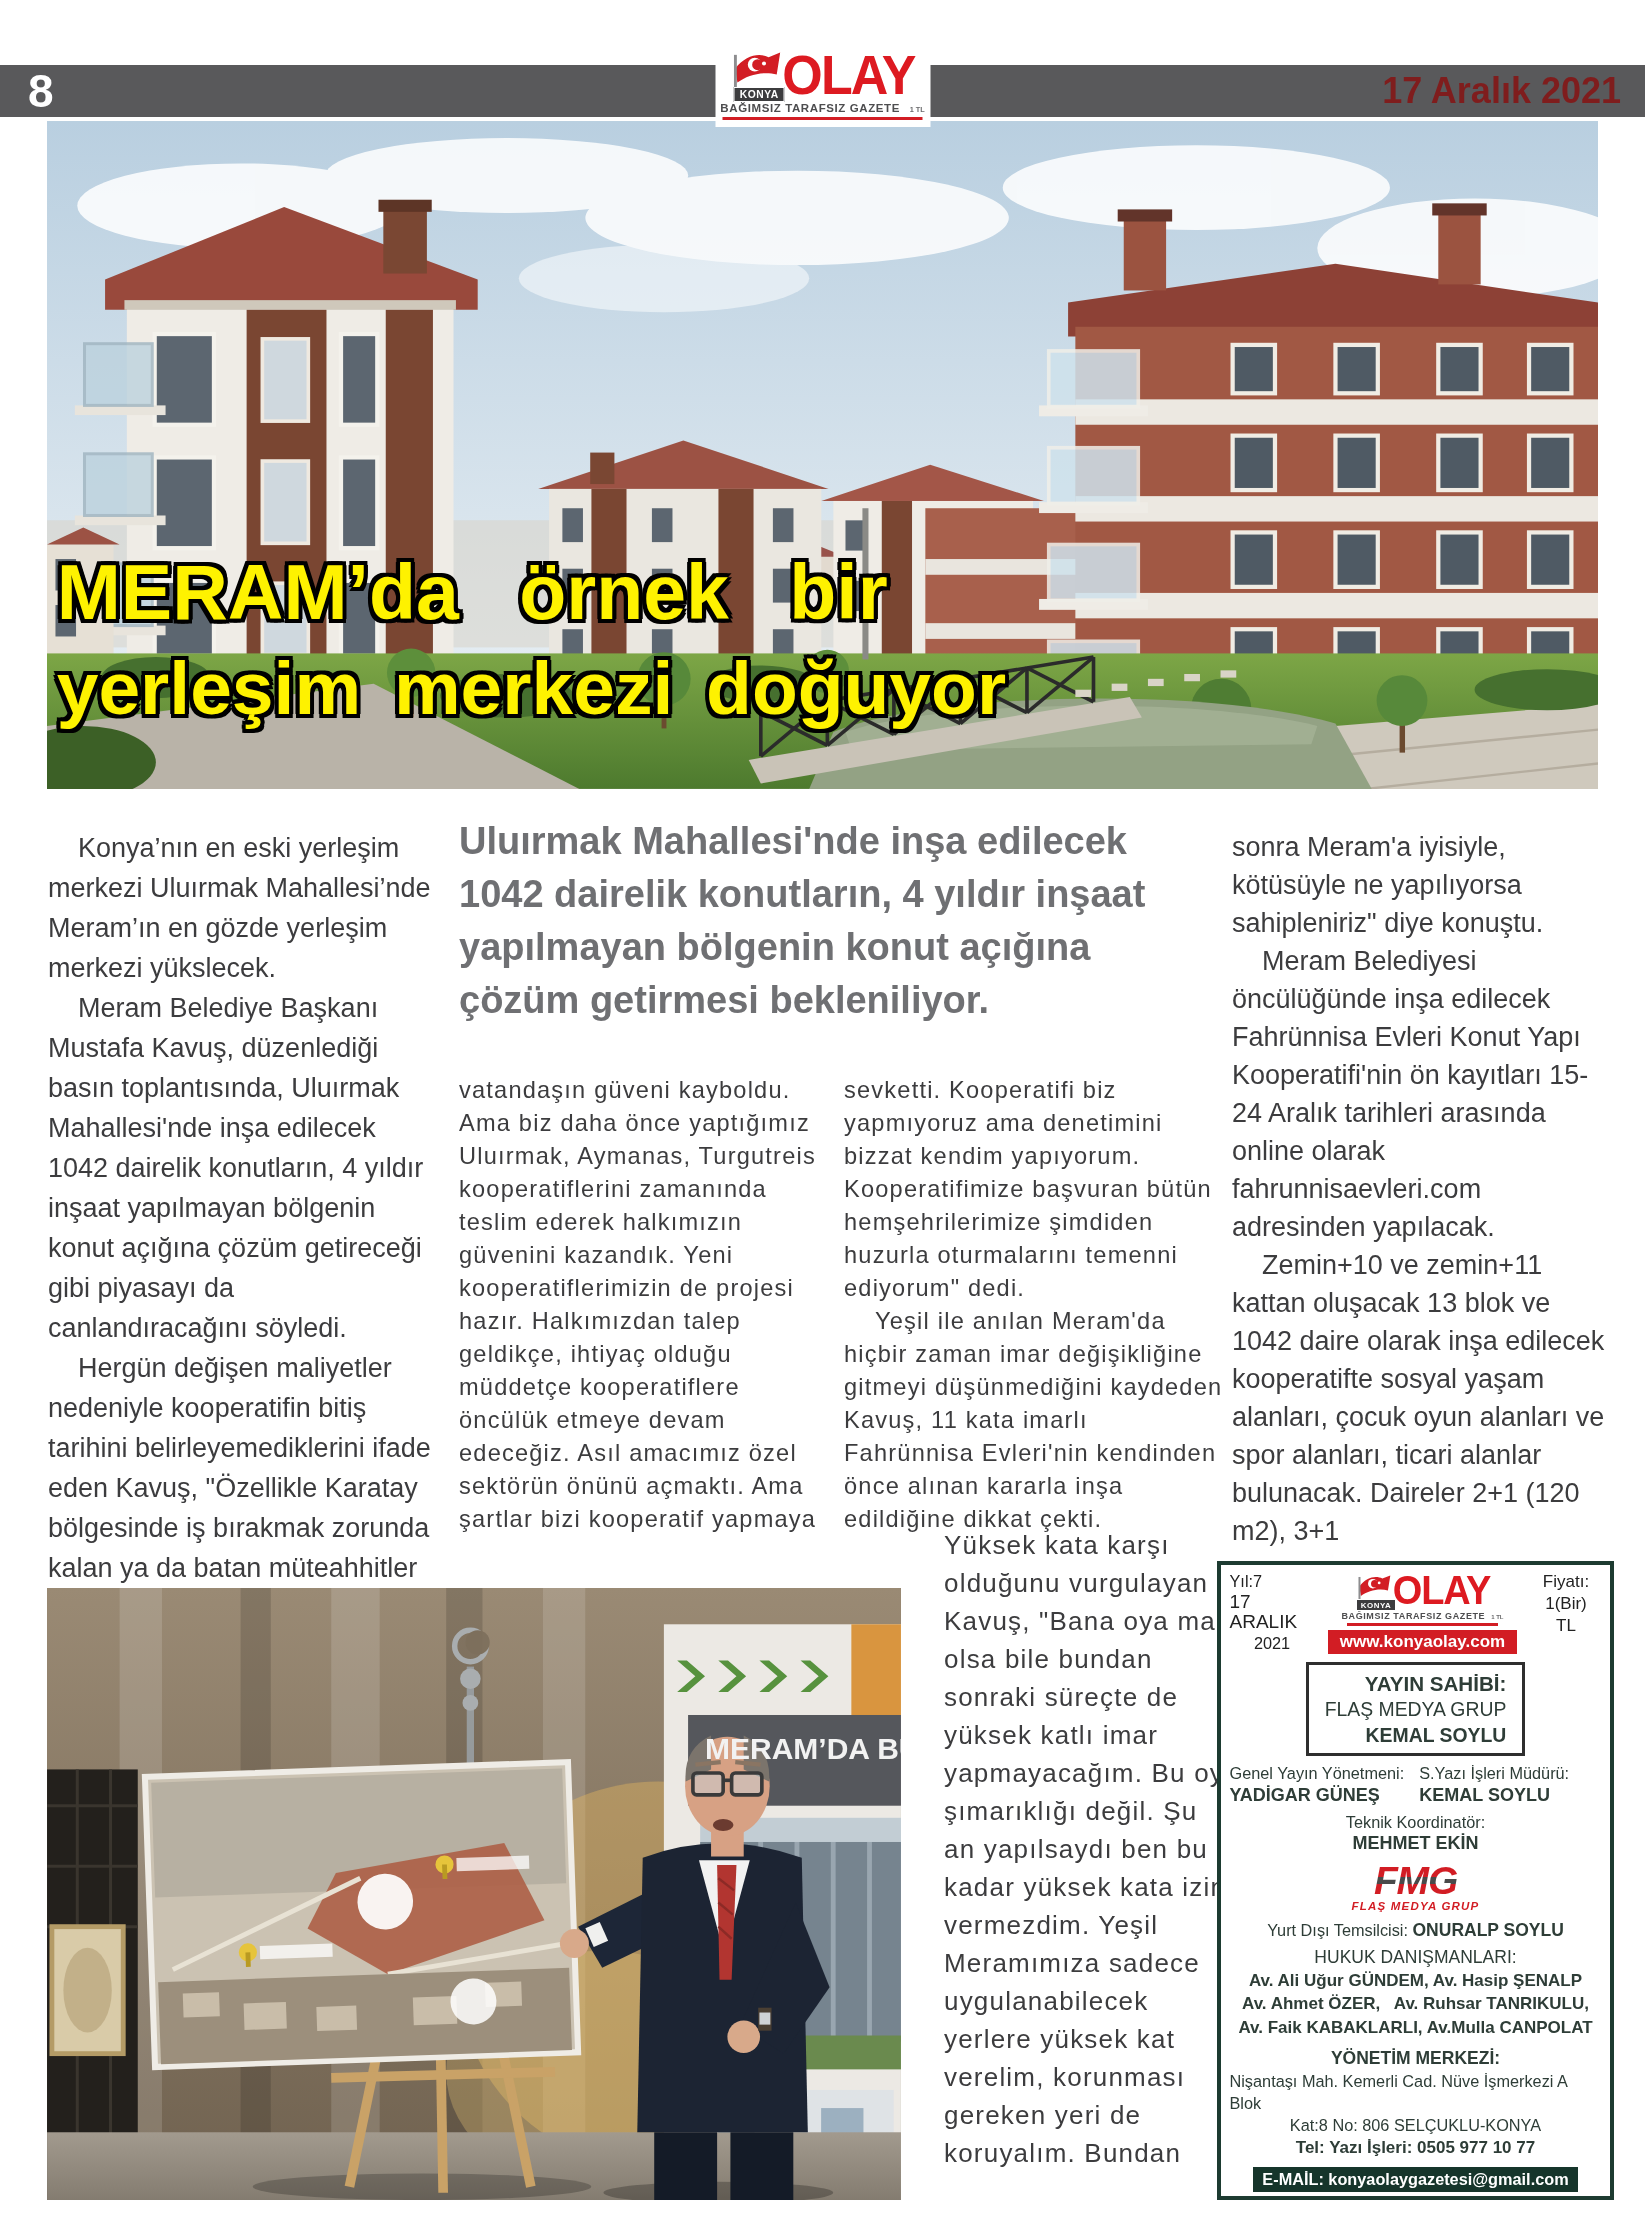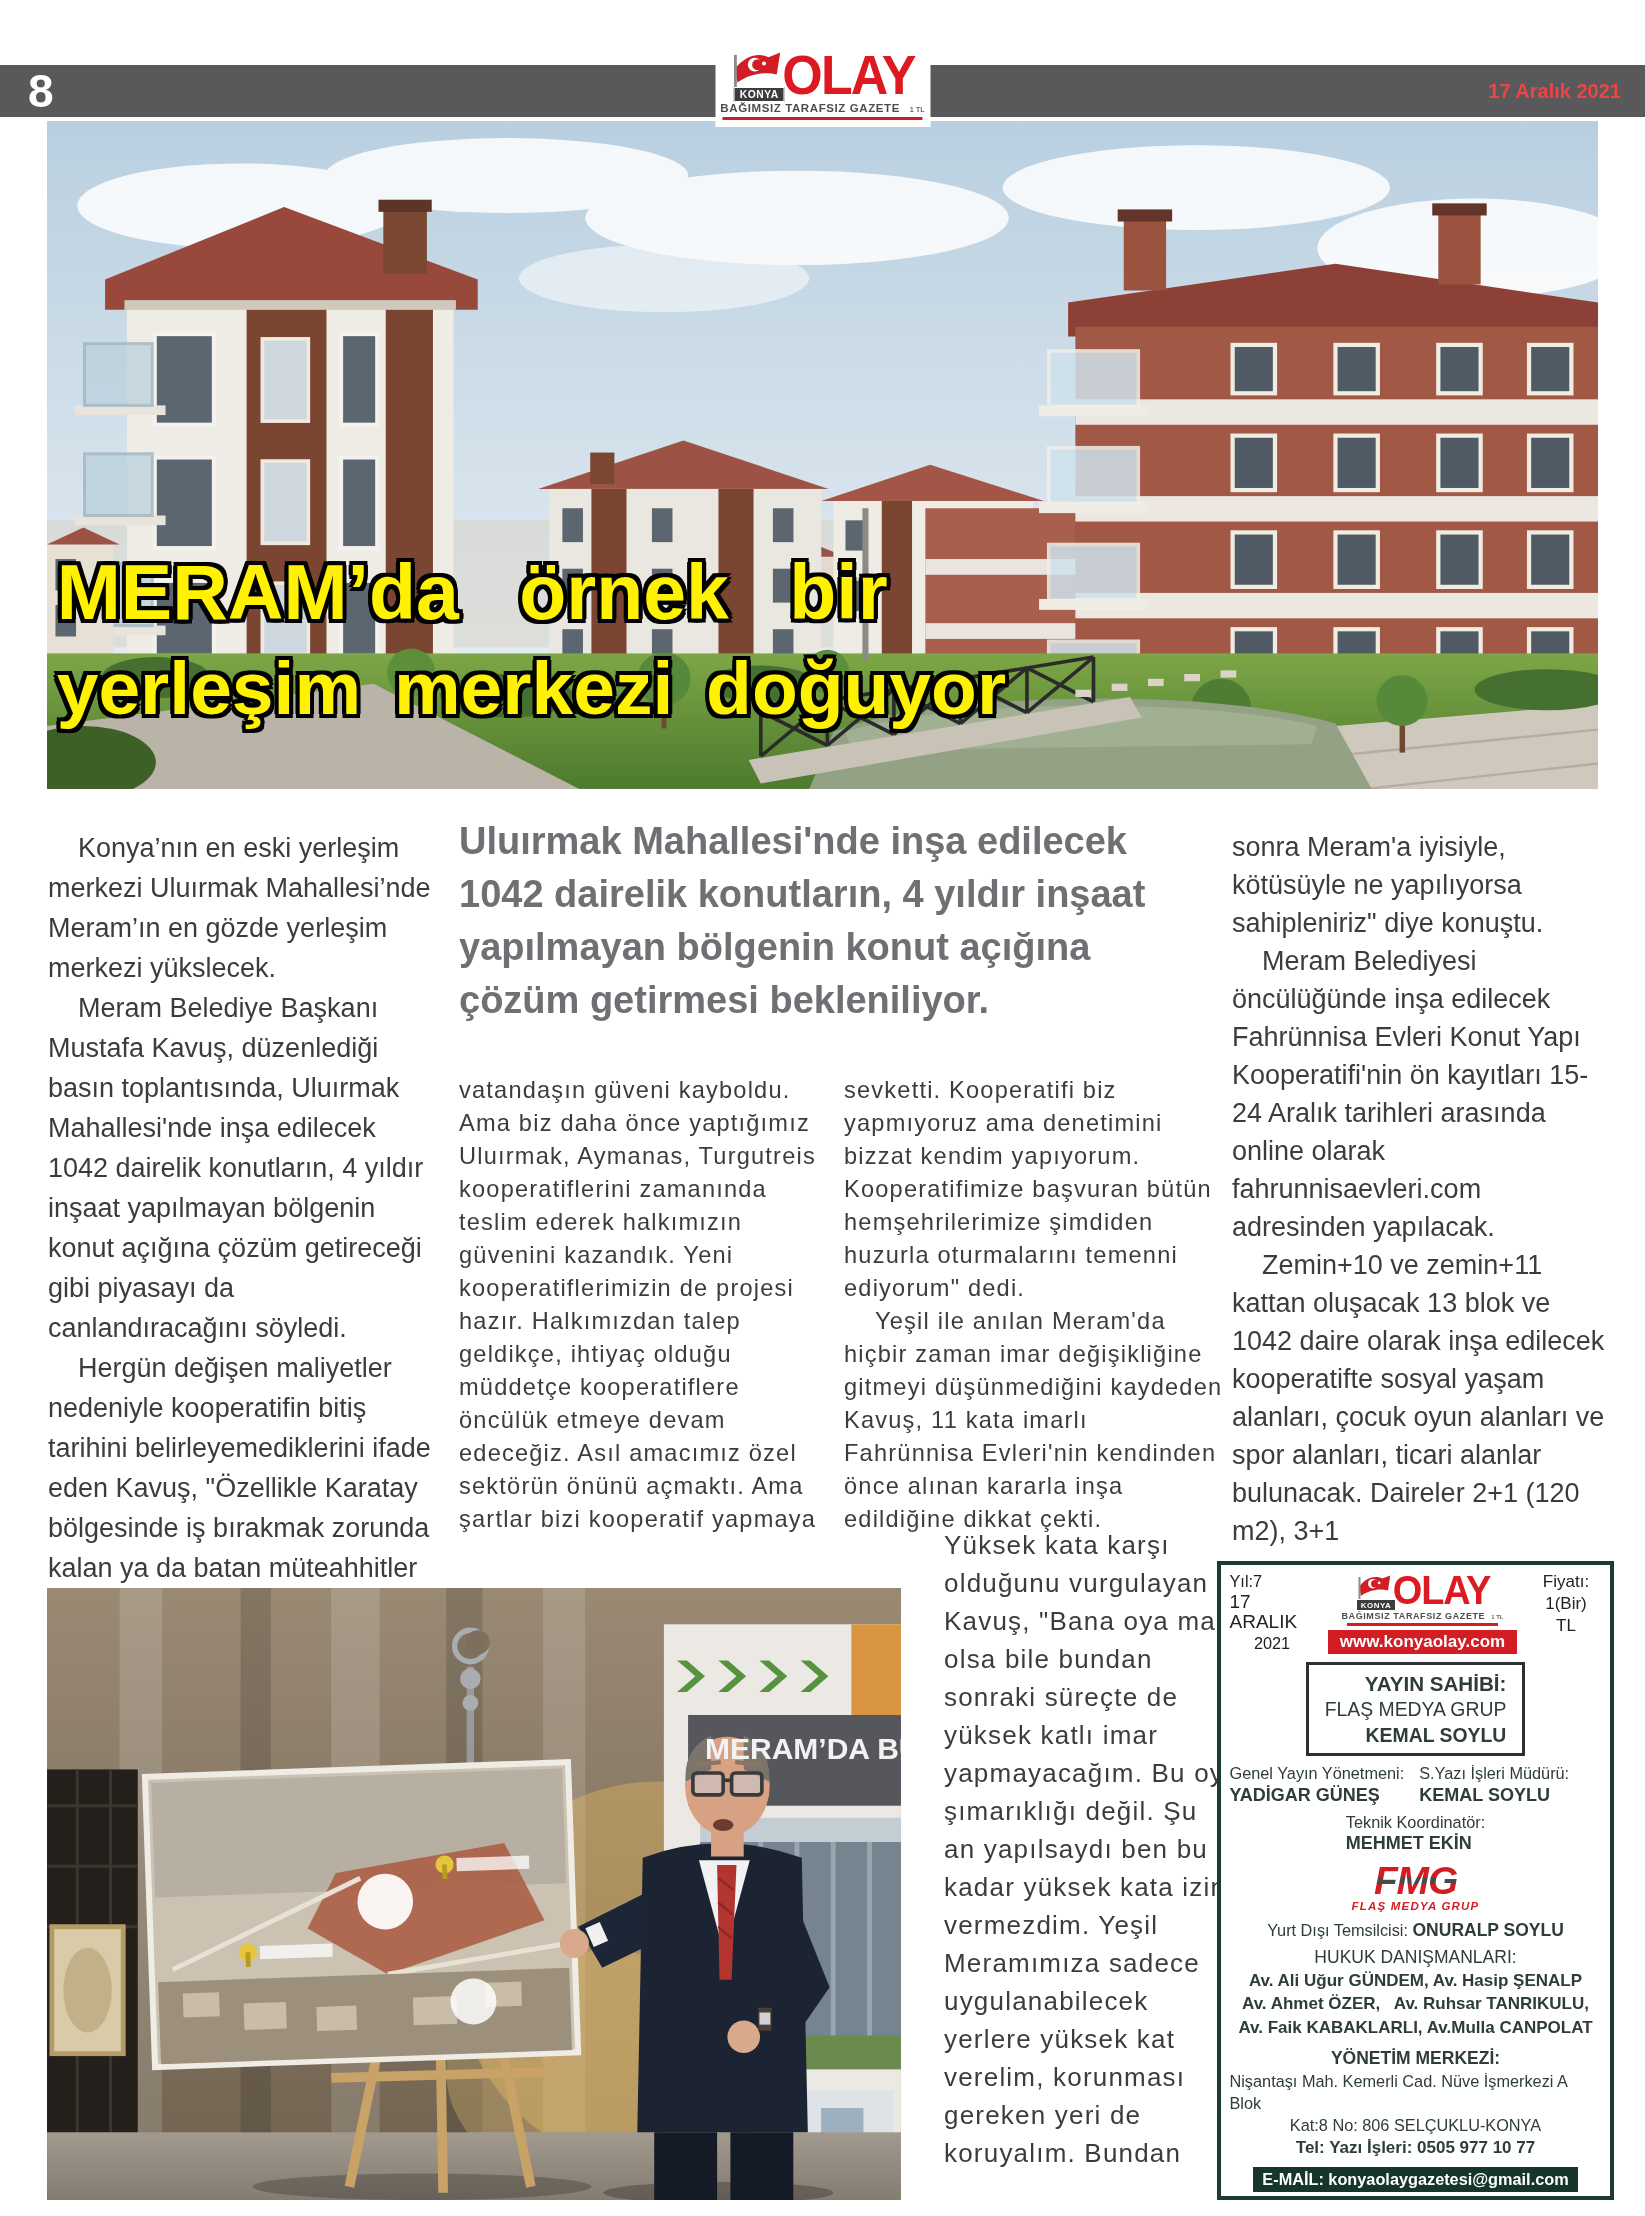--- a/index.html
+++ b/index.html
@@ -2,21 +2,21 @@
 <html style="font-size:9.7px"><head>
 <meta charset="utf-8">
 <style>
   html,body{margin:0;padding:0;background:#ffffff;}
   .page{position:relative;width:1645px;height:2216px;background:#ffffff;overflow:hidden;
         font-family:"Liberation Sans",sans-serif;}
 
   
   .topbar{position:absolute;left:0;top:65px;width:1645px;height:52px;background:#59595b;}
   .pagenum{position:absolute;left:28px;top:58px;font-size:46px;font-weight:700;color:#ffffff;line-height:67px;}
-  .dateline{position:absolute;right:24px;top:71px;font-size:20px;font-weight:700;color:#ef4444;line-height:40px;}
+  .dateline{position:absolute;right:24px;top:71px;font-size:36px;font-weight:700;color:#7f1d1d;line-height:40px;}
 
   .masthead{position:absolute;left:50%;top:47px;transform:translateX(-50%);
             width:215px;height:80px;background:#ffffff;display:flex;flex-direction:column;align-items:center;z-index:5;}
   .m-top{position:relative;display:flex;align-items:center;height:53px;margin-top:1.2px;}
   .m-flag{width:52px;height:51px;}
   .m-olay{font-size:52px;font-weight:900;color:#dd1a21;letter-spacing:-1.8px;line-height:1;transform:scaleY(1.08);}
   .konya-chip{position:absolute;left:3.6px;bottom:-1.2px;background:#3c3c3e;color:#fff;font-size:10.3px;
               font-weight:700;padding:1.2px 4.8px;border:1.2px solid #fff;letter-spacing:0.6px;}
   .m-tagrow{display:flex;align-items:baseline;gap:9.7px;margin-top:1.2px;}
   .m-tagline{font-size:11.5px;font-weight:700;color:#4d4d4f;letter-spacing:0.6px;}
@@ -69,21 +69,21 @@
   .imp-www{background:#d21d24;color:#fff;font-weight:700;font-size:17px;padding:1.8px 12px;margin-top:4.8px;}
   .imp-price{font-size:17px;color:#222;text-align:center;line-height:22px;}
   .owner-box{border:3px solid #2f2f2f;padding:4.8px 15.7px;margin-top:8.5px;text-align:right;}
   .owner-box .t{font-size:20.6px;font-weight:700;line-height:27px;}
   .owner-box .l{font-size:19.4px;line-height:25.4px;}
   .owner-box .n{font-size:19.4px;font-weight:700;line-height:25.4px;}
   .ed-row{display:flex;width:100%;justify-content:space-between;margin-top:7.3px;}
   .ed{width:49%;text-align:left;}
   .lab{font-size:16.3px;line-height:20.6px;}
   .nam{font-size:18px;font-weight:700;line-height:23px;}
-  .tech{margin-top:4.8px;}
+  .tech{margin-top:4.8px;text-align:center;}
   .fmg{margin-top:6px;text-align:center;line-height:1;}
   .fmg-logo{font-size:39px;font-weight:900;font-style:italic;color:#d21d24;letter-spacing:-1.2px;
             background:linear-gradient(to bottom,#d21d24 0 42%,#4a4a4a 42% 58%,#d21d24 58% 100%);
             -webkit-background-clip:text;background-clip:text;-webkit-text-fill-color:transparent;}
   .fmg-sub{font-size:11.5px;font-weight:700;font-style:italic;color:#d21d24;letter-spacing:1.2px;margin-top:1.2px;}
   .foreign{margin-top:7.3px;font-size:16.3px;}
   .foreign b{font-size:17.5px;}
   .legal-t{margin-top:3.6px;font-size:17.5px;line-height:24px;}
   .legal{font-size:17px;font-weight:700;line-height:23.6px;}
   .hq-t{margin-top:6px;font-size:17.5px;font-weight:700;line-height:24px;}

